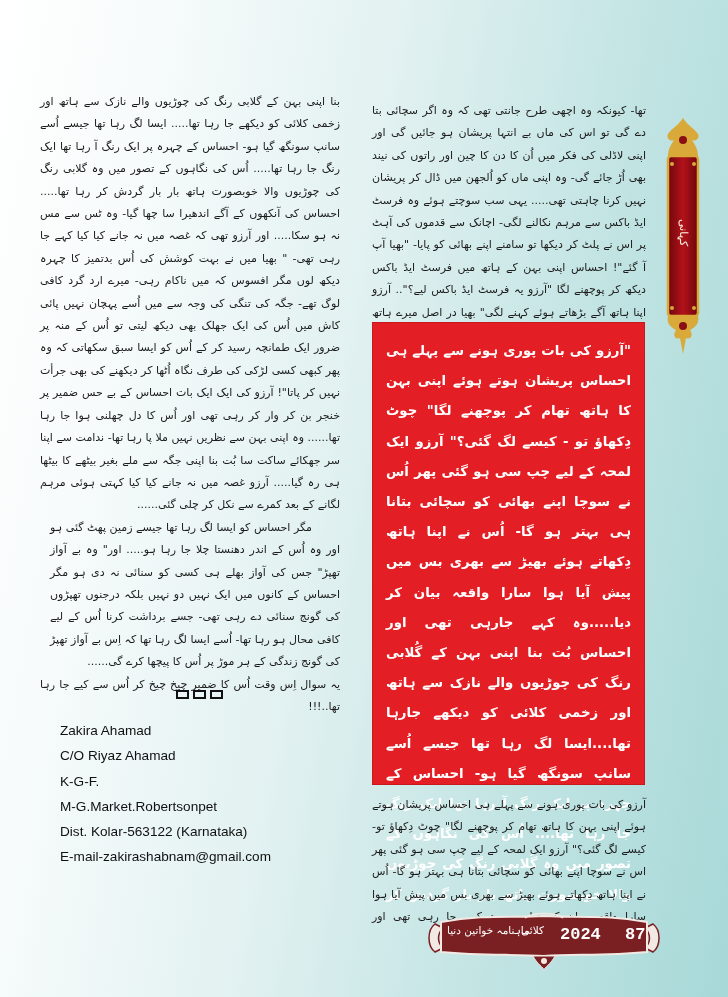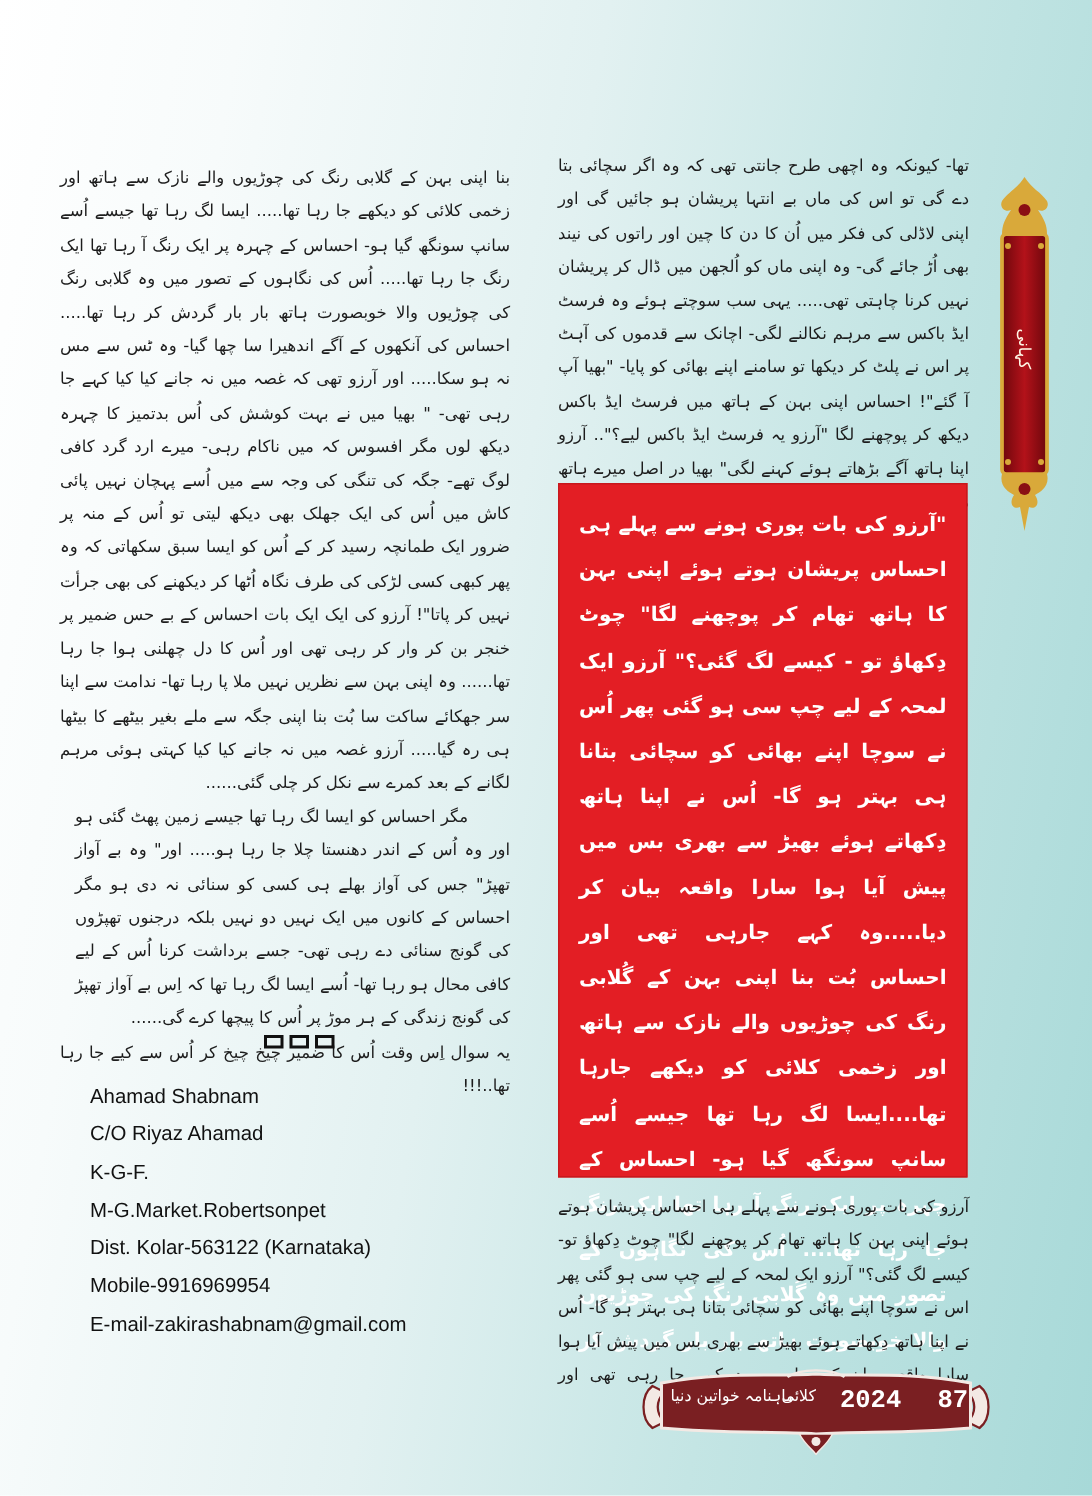--- a/index.html
+++ b/index.html
@@ -11,21 +11,21 @@
   }
   .page { position: absolute; inset: 0; }
 
   .col { position: absolute; direction: rtl; text-align: justify; }
   .col p {
     margin: 0; font-family: "DejaVu Sans", sans-serif;
     font-size: 11px; line-height: 22.4px; color: #1c1c1c;
     text-align-last: right;
   }
   .col-right { left: 372px; top: 100px; width: 274px; }
-  .col-left { left: 40px; top: 108px; width: 300px; }
+  .col-left { left: 40px; top: 91px; width: 300px; }
   .col-left p.indent { text-indent: 28px; margin-left: 10px; }
 
   .pullquote {
     position: absolute; left: 372px; top: 322px; width: 273px; height: 463px;
     background: #e31e24; box-sizing: border-box; padding: 14px 14px 10px 14px;
     direction: rtl; text-align: justify;
     box-shadow: 0 0 0 1px #c8181d inset;
   }
   .pullquote p {
     margin: 0; color: #ffffff; font-family: "DejaVu Sans", sans-serif;
@@ -114,26 +114,25 @@
     <p>یہ سوال اِس وقت اُس کا ضمیر چیخ چیخ کر اُس سے کیے جا رہا تھا..!!!</p>
   </div>
 
   <div class="separator">
     <span></span>
     <span></span>
     <span></span>
   </div>
 
   <div class="address">
-    <div class="name">Ahamad Shabnam</div>
+    <div class="name">Zakira Ahamad</div>
     <div>C/O Riyaz Ahamad</div>
     <div>K-G-F.</div>
     <div>M-G.Market.Robertsonpet</div>
     <div>Dist. Kolar-563122 (Karnataka)</div>
-    <div>Mobile-9916969954</div>
     <div>E-mail-zakirashabnam@gmail.com</div>
   </div>
 
   <div class="footer">
     <svg width="238" height="60" viewBox="0 0 238 60">
       <path d="M10 12 C2 18 2 34 10 40 L18 36 C12 30 12 22 18 16 Z" fill="#f3e9e4" stroke="#7a1f22" stroke-width="1.5"></path>
       <path d="M228 12 C236 18 236 34 228 40 L220 36 C226 30 226 22 220 16 Z" fill="#f3e9e4" stroke="#7a1f22" stroke-width="1.5"></path>
       <path d="M16 10 C60 2 90 6 119 4 C148 6 178 2 222 10 L222 40 C180 44 150 42 119 44 C88 42 58 44 16 40 Z" fill="#7a1f22" stroke="#f3e9e4" stroke-width="2"></path>
       <path d="M100 6 C108 0 130 0 138 6" fill="none" stroke="#f3e9e4" stroke-width="1.5"></path>
       <path d="M108 44 C112 52 119 56 119 58 C119 56 126 52 130 44 Z" fill="#7a1f22" stroke="#f3e9e4" stroke-width="1"></path>

